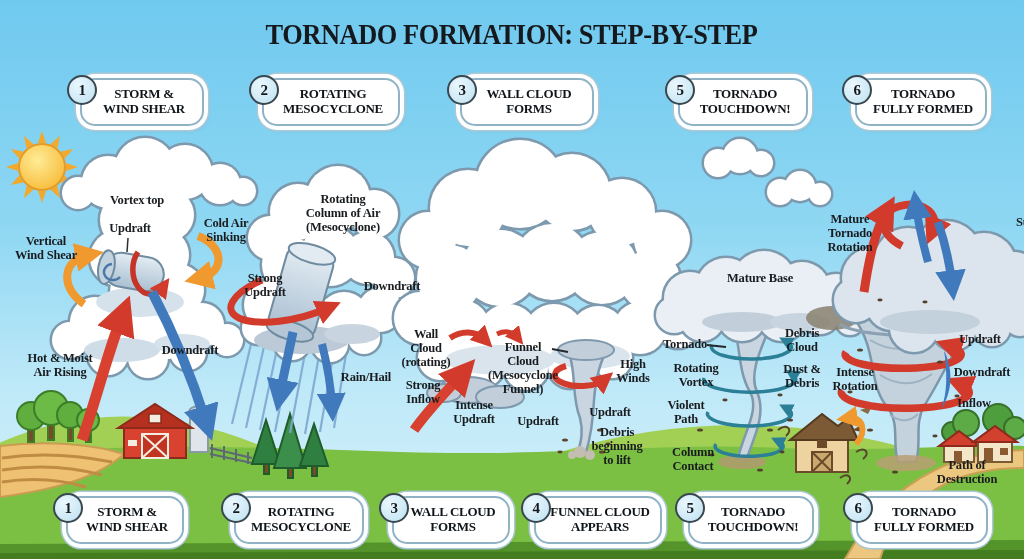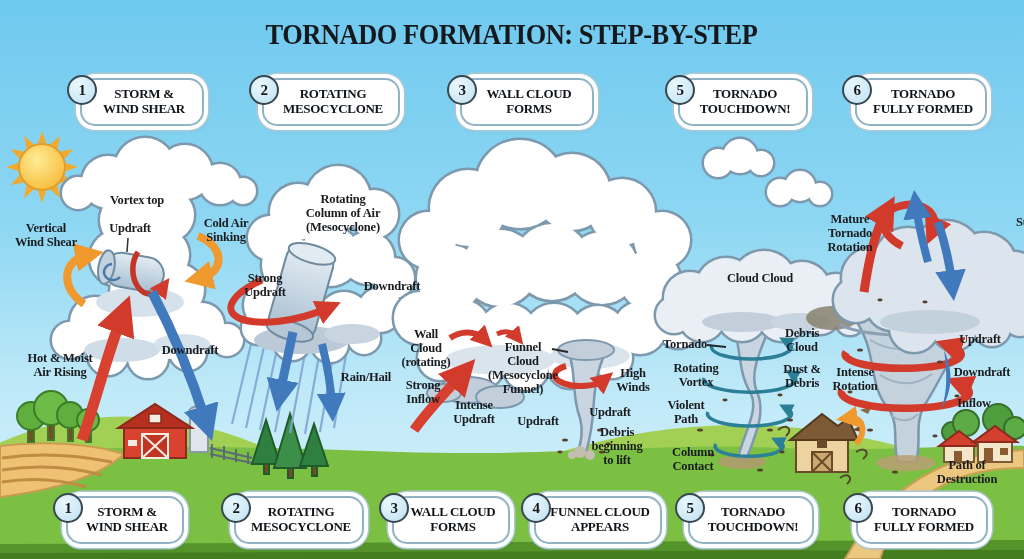--- a/index.html
+++ b/index.html
@@ -480,21 +480,21 @@
     </div>
 <div class="badge" style="left:856px;top:496px;width:132px">
   <div class="badge-box"><div class="badge-num">6</div><span>TORNADO
 FULLY FORMED</span></div>
     </div>
 
 <div class="lbl" style="left:137px;top:200px">Vortex top</div>
 <div class="lbl" style="left:130px;top:228px">Updraft</div>
 <div class="lbl" style="left:226px;top:230px">Cold Air
 Sinking</div>
-<div class="lbl" style="left:46px;top:235px">Vertical
+<div class="lbl" style="left:46px;top:248px">Vertical
 Wind Shear</div>
 <div class="lbl" style="left:60px;top:365px">Hot &amp; Moist
 Air Rising</div>
 <div class="lbl" style="left:190px;top:350px">Downdraft</div>
 
 <div class="lbl" style="left:343px;top:213px">Rotating
 Column of Air
 (Mesocyclone)</div>
 <div class="lbl" style="left:265px;top:285px">Strong
 Updraft</div>
@@ -507,28 +507,28 @@
 <div class="lbl" style="left:423px;top:392px">Strong
 Inflow</div>
 <div class="lbl" style="left:474px;top:412px">Intense
 Updraft</div>
 
 <div class="lbl" style="left:523px;top:368px">Funnel
 Cloud
 (Mesocyclone
 Funnel)</div>
 <div class="lbl" style="left:538px;top:421px">Updraft</div>
-<div class="lbl" style="left:633px;top:380px">High
+<div class="lbl" style="left:633px;top:371px">High
 Winds</div>
 <div class="lbl" style="left:610px;top:412px">Updraft</div>
 <div class="lbl" style="left:617px;top:446px">Debris
 beginning
 to lift</div>
 
-<div class="lbl" style="left:760px;top:278px">Cloud Cloud</div>
+<div class="lbl" style="left:760px;top:278px">Mature Base</div>
 <div class="lbl" style="left:685px;top:344px">Tornado</div>
 <div class="lbl" style="left:696px;top:375px">Rotating
 Vortex</div>
 <div class="lbl" style="left:686px;top:412px">Violent
 Path</div>
 <div class="lbl" style="left:693px;top:459px">Column
 Contact</div>
 <div class="lbl" style="left:802px;top:340px">Debris
 Cloud</div>
 <div class="lbl" style="left:802px;top:376px">Dust &amp;

